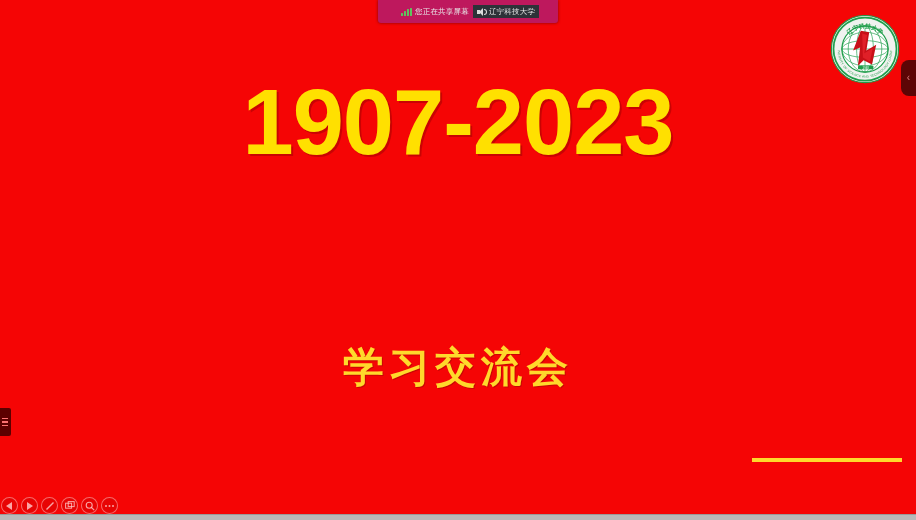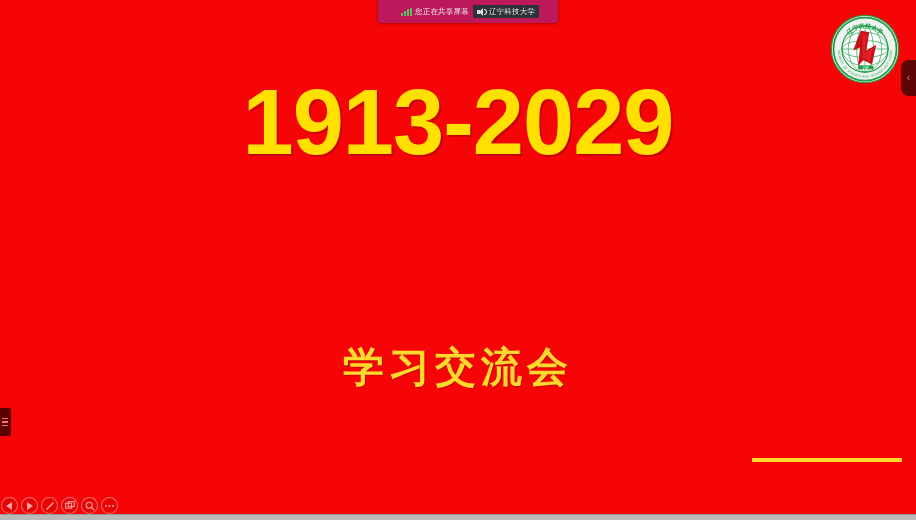--- a/index.html
+++ b/index.html
@@ -222,21 +222,21 @@
       <text font-size="8.5" fill="#1e9e4a" font-weight="bold" font-family="'DejaVu Serif',serif">
         <textPath href="#arcTop" startOffset="50%" text-anchor="middle">辽宁科技大学</textPath>
       </text>
       <path id="arcBot" d="M 11 52 A 39 39 0 0 0 89 52" fill="none"></path>
       <text font-size="4.6" fill="#1e9e4a" letter-spacing="0.3" font-family="'Liberation Sans',sans-serif">
         <textPath href="#arcBot" startOffset="50%" text-anchor="middle">UNIVERSITY OF SCIENCE AND TECHNOLOGY LIAONING</textPath>
       </text>
     </svg>
   </div>
 
-  <div id="years">1913-2029</div>
+  <div id="years">1907-2023</div>
   <div id="subhead">学习交流会</div>
 
   <div id="signature">
     <span id="sig-rule"></span>
   </div>
 
   <div id="left-tab">
     <span></span>
       <span></span>
       <span></span>

